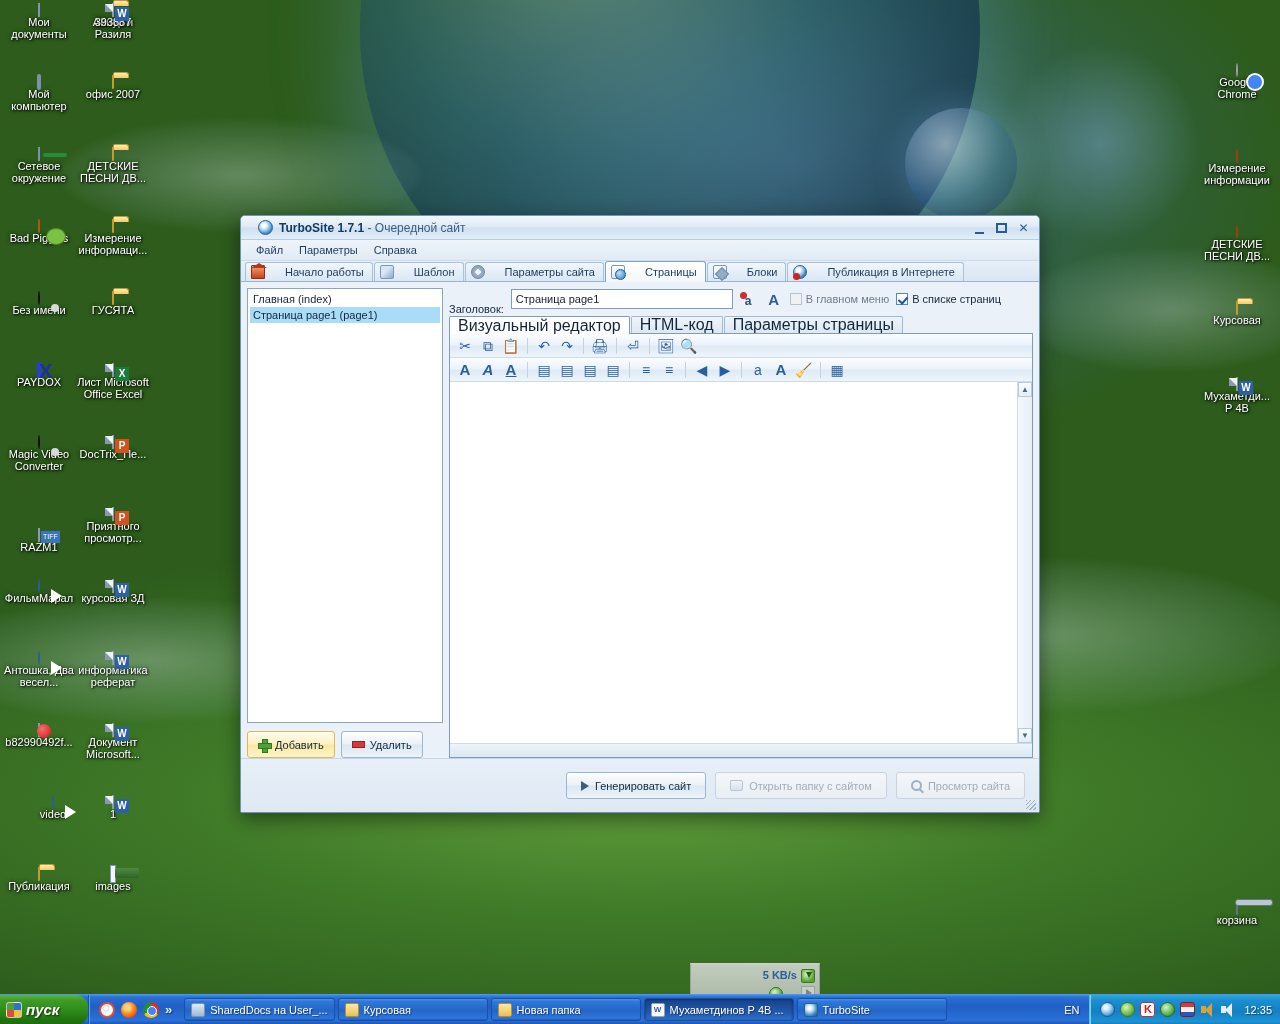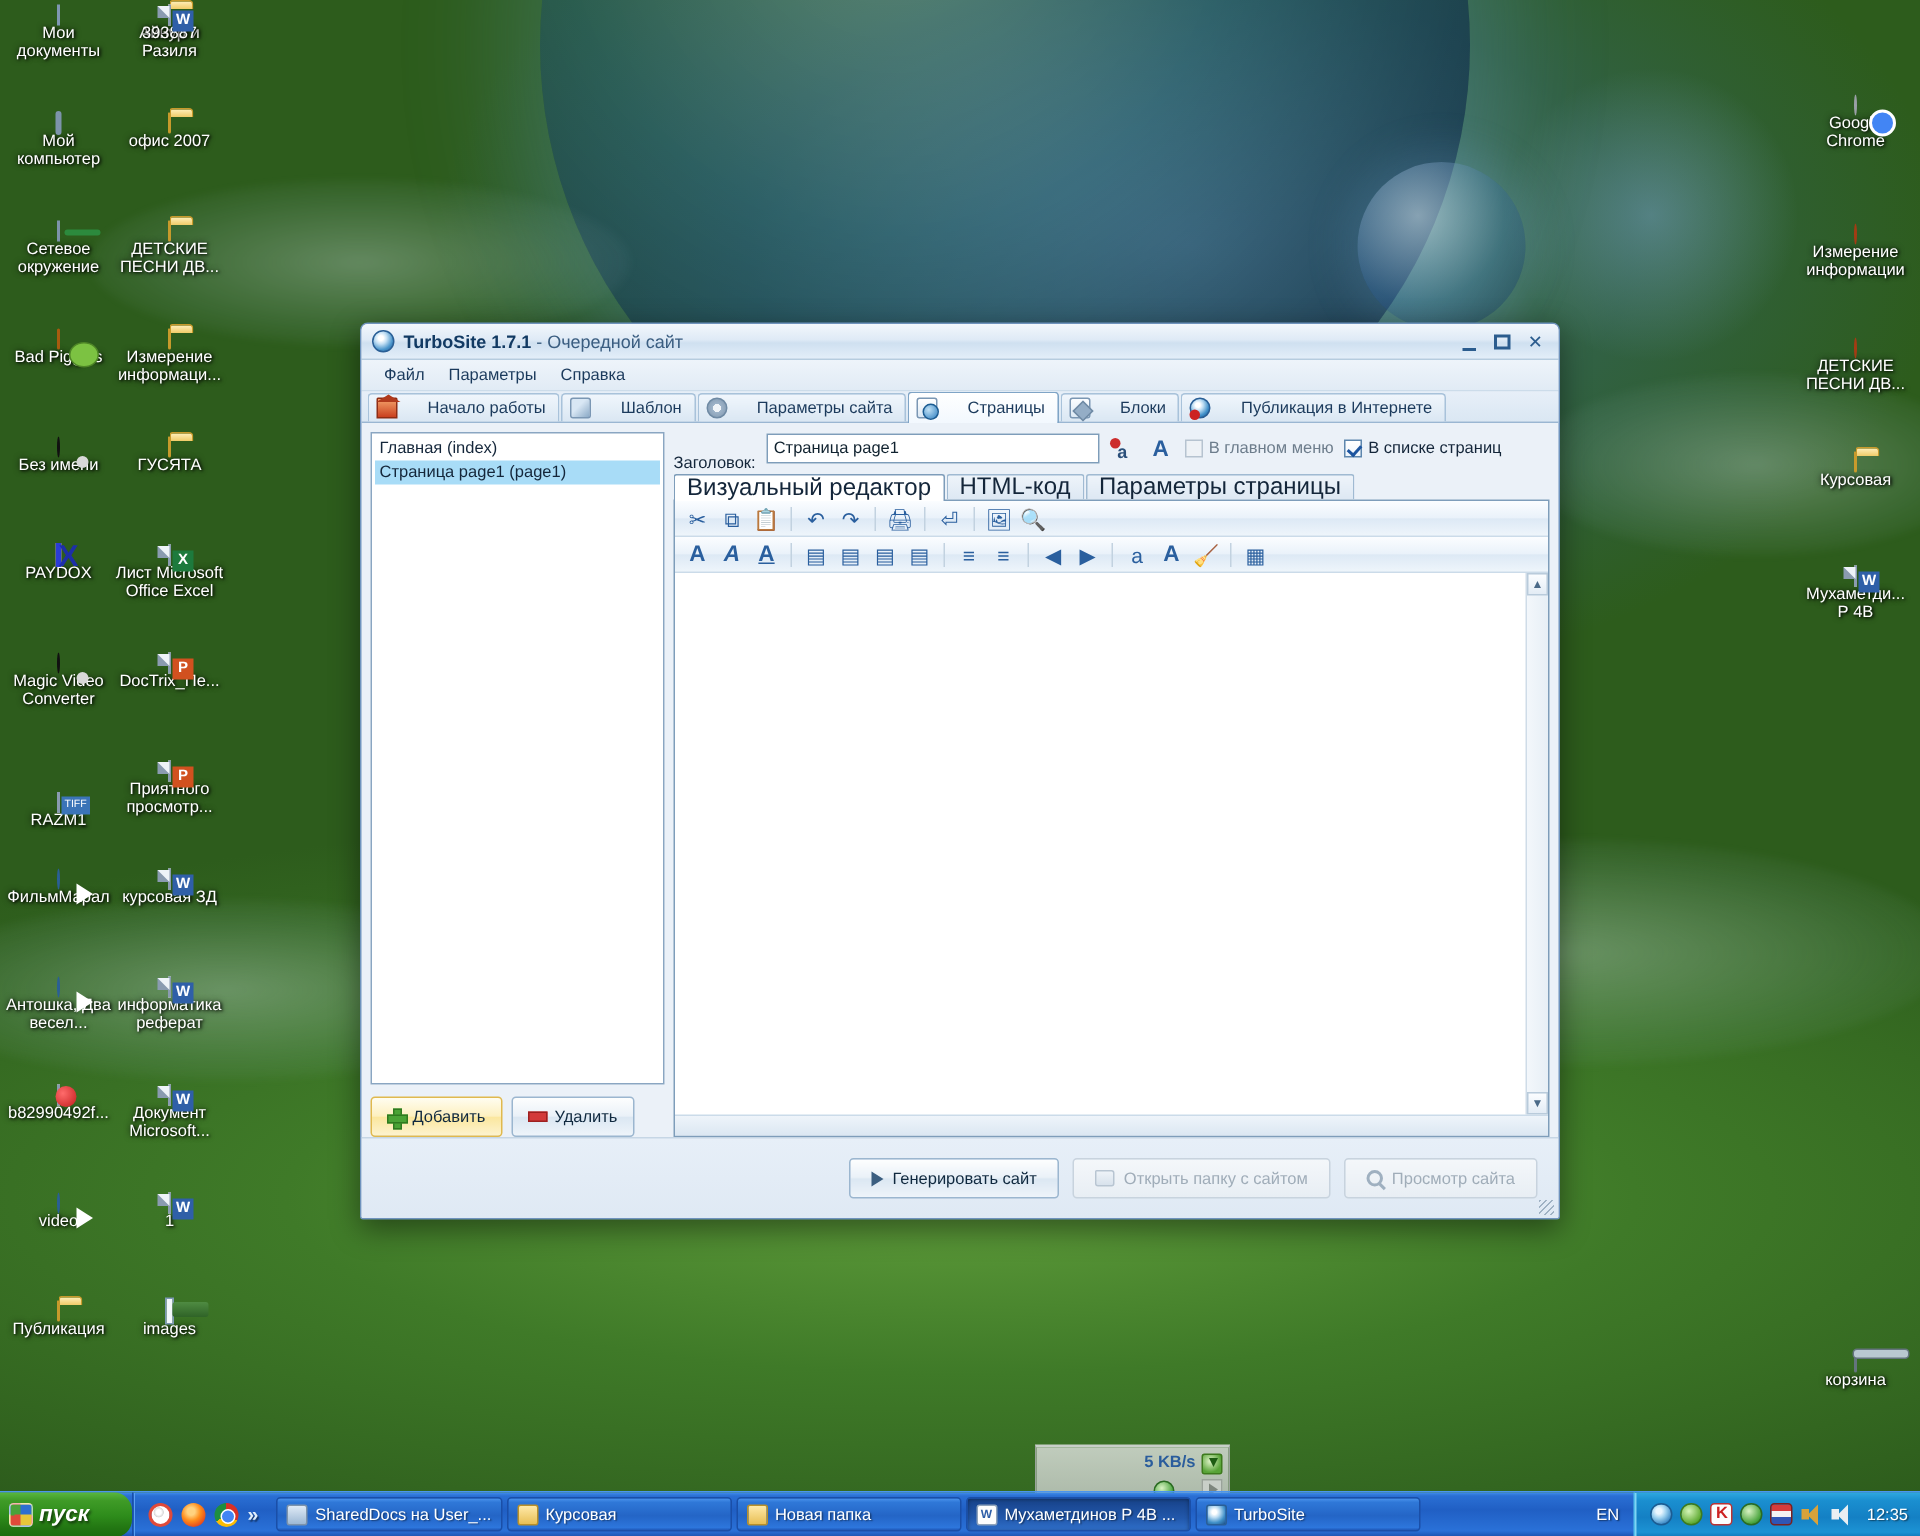--- a/index.html
+++ b/index.html
@@ -191,21 +191,21 @@
     border:1px solid #6f93bd;
     border-radius:5px 5px 2px 2px;
     box-shadow: 0 6px 20px rgba(0,0,0,0.45);
     display:flex; flex-direction:column;
     overflow:hidden;
   }
   #titlebar {
     height:24px; flex:0 0 24px;
     background: linear-gradient(to bottom,#f2f7fc 0%,#dfeaf6 45%,#cfe0f0 55%,#e3eef9 100%);
     border-bottom:1px solid #b6ccdf;
-    display:flex; align-items:center; padding:0 4px 0 7px; gap:6px;
+    display:flex; align-items:center; padding:0 4px 0 17px; gap:6px;
   }
   #titlebar .tbico { width:15px; height:15px; border-radius:50%;
      background:radial-gradient(circle at 38% 34%,#ffffff 0 14%,#c4e0f4 34%,#4a95cb 66%,#21558c 100%); border:1px solid #2a5f96;}
   #titlebar .tt { font-size:12px; color:#123a63; }
   #titlebar .tt b { font-weight:bold; }
   #titlebar .tt span { color:#3a5d80; }
   #wbtns { margin-left:auto; display:flex; align-items:center; gap:7px; padding-right:4px; color:#2b5c8e; }
   .wbtn { width:15px; height:13px; display:flex; align-items:center; justify-content:center; cursor:pointer; }
   .wbtn i { font-style:normal; font-size:12px; color:#2b5c8e; }
   .wb-min { border-bottom:2px solid #2b5c8e; height:9px; width:9px; margin-top:4px; }
@@ -340,21 +340,21 @@
       <div class="dicon" style="left: 2px; top: 436px;"><span class="gfx ic-reel"></span><span class="lbl">Magic Video Converter</span></div>
       <div class="dicon" style="left: 76px; top: 436px;"><span class="gfx ic-doc ic-pp"><span class="docw">P</span><span class="doclines"></span></span><span class="lbl">DocTrix_Пе...</span></div>
       <div class="dicon" style="left: 2px; top: 529px;"><span class="gfx ic-tiff"></span><span class="lbl">RAZM1</span></div>
       <div class="dicon" style="left: 76px; top: 508px;"><span class="gfx ic-doc ic-pp"><span class="docw">P</span><span class="doclines"></span></span><span class="lbl">Приятного просмотр...</span></div>
       <div class="dicon" style="left: 2px; top: 580px;"><span class="gfx ic-media"></span><span class="lbl">ФильмМарал</span></div>
       <div class="dicon" style="left: 76px; top: 580px;"><span class="gfx ic-doc"><span class="docw">W</span><span class="doclines"></span></span><span class="lbl">курсовая ЗД</span></div>
       <div class="dicon" style="left: 2px; top: 652px;"><span class="gfx ic-media"></span><span class="lbl">Антошка, Два весел...</span></div>
       <div class="dicon" style="left: 76px; top: 652px;"><span class="gfx ic-doc"><span class="docw">W</span><span class="doclines"></span></span><span class="lbl">информатика реферат</span></div>
       <div class="dicon" style="left: 2px; top: 724px;"><span class="gfx ic-flash"></span><span class="lbl">b82990492f...</span></div>
       <div class="dicon" style="left: 76px; top: 724px;"><span class="gfx ic-doc"><span class="docw">W</span><span class="doclines"></span></span><span class="lbl">Документ Microsoft...</span></div>
-      <div class="dicon" style="left: 2px; top: 796px;"><span class="gfx ic-media"></span><span class="lbl">video</span></div>
+      <div class="dicon" style="left: 16px; top: 796px;"><span class="gfx ic-media"></span><span class="lbl">video</span></div>
       <div class="dicon" style="left: 76px; top: 796px;"><span class="gfx ic-doc"><span class="docw">W</span><span class="doclines"></span></span><span class="lbl">1</span></div>
       <div class="dicon" style="left: 2px; top: 868px;"><span class="gfx ic-folder"></span><span class="lbl">Публикация</span></div>
       <div class="dicon" style="left: 76px; top: 868px;"><span class="gfx ic-img"></span><span class="lbl">images</span></div>
       <div class="dicon" style="left: 76px; top: 4px;"><span class="gfx ic-doc"><span class="docw">W</span><span class="doclines"></span></span><span class="lbl">393887</span></div>
     </div>
   <div id="icons-right">
       <div class="dicon" style="left: 1200px; top: 64px;"><span class="gfx ic-chrome"></span><span class="lbl">Google Chrome</span></div>
       <div class="dicon" style="left: 1200px; top: 150px;"><span class="gfx ic-ff"></span><span class="lbl">Измерение информации</span></div>
       <div class="dicon" style="left: 1200px; top: 226px;"><span class="gfx ic-ff"></span><span class="lbl">ДЕТСКИЕ ПЕСНИ ДВ...</span></div>
       <div class="dicon" style="left: 1200px; top: 302px;"><span class="gfx ic-folder"></span><span class="lbl">Курсовая</span></div>

